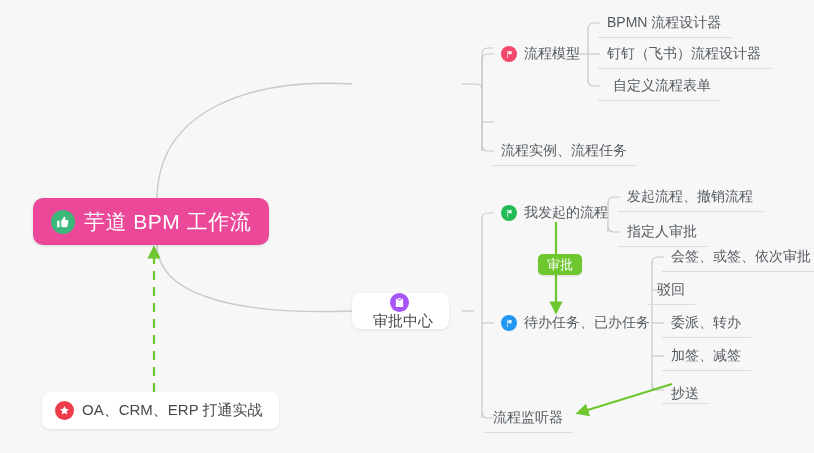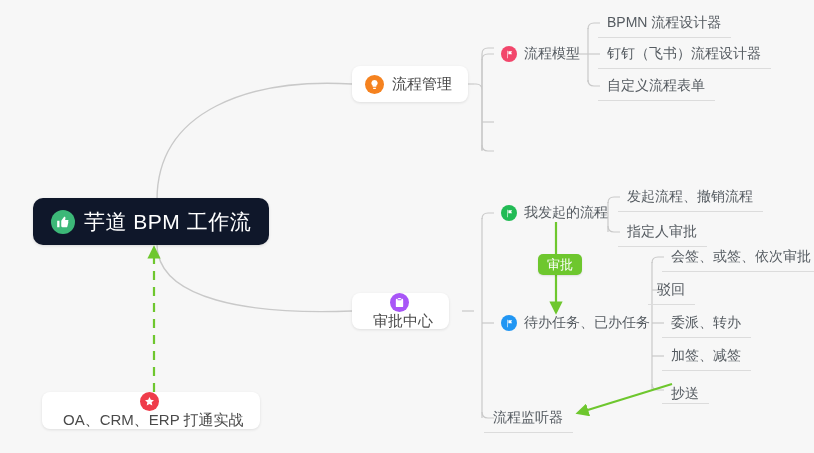--- a/index.html
+++ b/index.html
@@ -10,21 +10,21 @@
     overflow:hidden;
     position:relative;
   }
   #stage{position:absolute;left:0;top:0;width:814px;height:453px;}
   svg.links{position:absolute;left:0;top:0;width:814px;height:453px;pointer-events:none;}
 
   .node{position:absolute;display:flex;align-items:center;box-sizing:border-box;white-space:nowrap;}
 
   
   .root{
-    background:#0f172a;
+    background:#ec4899;
     border-radius:10px;
     padding:0 18px;
     height:47px;
     color:#ffffff;
     font-size:21px;
     letter-spacing:.5px;
     box-shadow:0 1px 3px rgba(0,0,0,.12);
   }
   .root .label{margin-left:9px;}
 
@@ -133,57 +133,52 @@
 
   <div class="node root" style="left:33px;top:198px;">
     <span class="ico ico-lg" style="background:#3cb878;">
       <svg width="14" height="14" viewBox="0 0 24 24" fill="#ffffff">
         <path d="M2 10h4v11H2zM21.6 9.3c-.4-.5-1-.8-1.7-.8h-4.3l.6-2.9c.2-.9-.1-1.8-.7-2.4-.5-.5-1.4-.4-1.8.2L9.5 8.9c-.3.4-.5.9-.5 1.4V19c0 1.1.9 2 2 2h6.6c.9 0 1.7-.6 1.9-1.5l1.6-6.8c.2-.8 0-1.7-.5-2.4z"></path>
       </svg>
     </span>
     <span class="label">芋道 BPM 工作流</span>
   </div>
 
-  <div class="node card" style="left:42px;top:392px;height:37px;flex-direction:column;">
+  <div class="node card" style="left:42px;top:392px;height:37px;">
     <span class="ico ico-md" style="background:#ef3c4a;">
       <svg width="11" height="11" viewBox="0 0 24 24" fill="#ffffff">
         <path d="M12 2l2.9 6.3 6.9.8-5.1 4.7 1.4 6.8L12 17.3 5.9 20.6l1.4-6.8L2.2 9.1l6.9-.8z"></path>
       </svg>
     </span>
     <span class="label" style="font-size:15px;">OA、CRM、ERP 打通实战</span>
   </div>
 
-  <div class="node card" style="left:352px;top:66px;">
-    <span class="ico ico-md" style="background:#f5821f;">
-      <svg width="11" height="11" viewBox="0 0 24 24" fill="#ffffff">
-        <path d="M12 2a7 7 0 0 0-4 12.7V17h8v-2.3A7 7 0 0 0 12 2zM9 19h6v1.5a1.5 1.5 0 0 1-1.5 1.5h-3A1.5 1.5 0 0 1 9 20.5z"></path>
-      </svg>
-    </span>
-    <span class="label">流程管理</span>
-  </div>
 
   <div class="node leaf noline" style="left:492px;top:40px;">
     <span class="ico ico-sm" style="background:#f2466b;">
       <svg width="9" height="9" viewBox="0 0 24 24" fill="#ffffff">
         <path d="M6 2h1.6v20H6zM9 3h10l-2.6 4L19 11H9z"></path>
       </svg>
     </span>
     <span class="label">流程模型</span>
   </div>
 
   <div class="node leaf" style="left:598px;top:9px;">
     <span class="label" style="margin-left:0;">BPMN 流程设计器</span>
   </div>
   <div class="node leaf" style="left:598px;top:40px;">
     <span class="label" style="margin-left:0;">钉钉（飞书）流程设计器</span>
   </div>
   <div class="node leaf" style="left:598px;top:72px;">
-    <span class="label" style="margin-left:0;">自定义流程表单</span>
-  </div>
-
+    <span class="label" style="margin-left:6px;">自定义流程表单</span>
+  </div>
+
+  <div class="node leaf" style="left:492px;top:137px;">
+    <span class="label" style="margin-left:0;">流程实例、流程任务</span>
+  </div>
 
   <div class="node card" style="left:352px;top:293px;flex-direction:column;">
     <span class="ico ico-md" style="background:#a855f7;">
       <svg width="11" height="11" viewBox="0 0 24 24" fill="#ffffff">
         <path d="M9 2h6v3H9zM6 4h2v3h8V4h2a2 2 0 0 1 2 2v14a2 2 0 0 1-2 2H6a2 2 0 0 1-2-2V6a2 2 0 0 1 2-2zm2 8h8v1.7H8zm0 4h6v1.7H8z"></path>
       </svg>
     </span>
     <span class="label">审批中心</span>
   </div>
 

